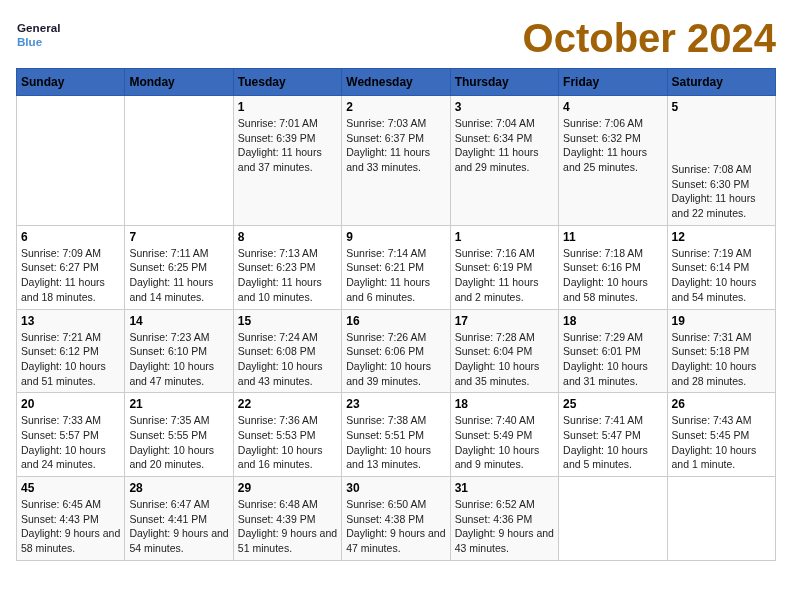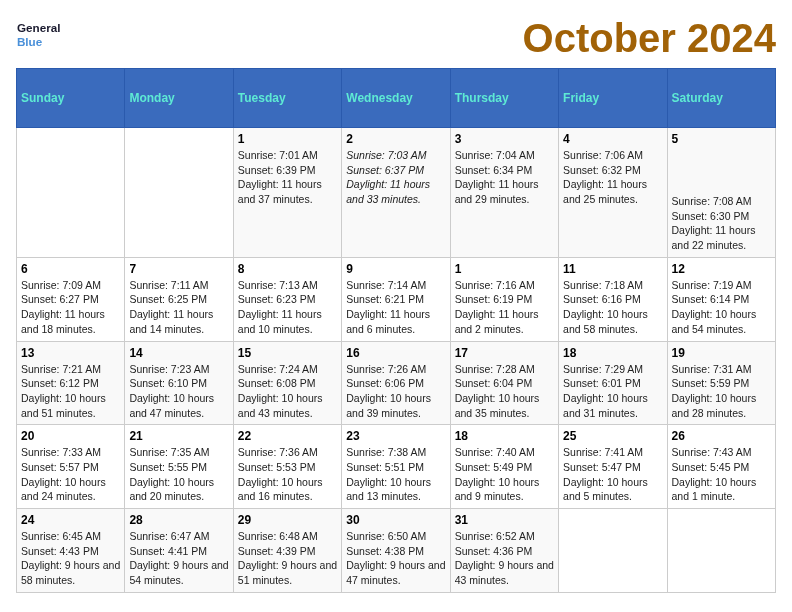--- a/index.html
+++ b/index.html
@@ -41,24 +41,24 @@
     }
     table {
       width: 100%;
       border-collapse: collapse;
       font-size: 11px;
     }
     thead tr {
       background-color: #3a6bbd;
     }
     thead th {
-      color: #5eead4;
+      color: #000000;
       font-weight: bold;
       font-size: 12px;
-      padding: 22px 4px;
+      padding: 6px 4px;
       text-align: left;
       border: 1px solid #2a5aad;
     }
     tbody tr {
       vertical-align: top;
     }
     tbody td {
       border: 1px solid #ccc;
       padding: 4px;
       min-height: 80px;
@@ -116,21 +116,21 @@
         <td class="empty-cell"></td>
         <td class="empty-cell"></td>
         <td>
           <span class="day-num">1</span>
           <div class="day-info" style="white-space: pre-line;">Sunrise: 7:01 AM
 Sunset: 6:39 PM
 Daylight: 11 hours and 37 minutes.</div>
         </td>
         <td>
           <span class="day-num">2</span>
-          <div class="day-info" style="white-space: pre-line; font-style: italic;">Sunrise: 7:03 AM
+          <div class="day-info" style="white-space: pre-line;">Sunrise: 7:03 AM
 Sunset: 6:37 PM
 Daylight: 11 hours and 33 minutes.</div>
         </td>
         <td>
           <span class="day-num">3</span>
           <div class="day-info" style="white-space: pre-line;">Sunrise: 7:04 AM
 Sunset: 6:34 PM
 Daylight: 11 hours and 29 minutes.</div>
         </td>
         <td>
@@ -223,21 +223,21 @@
         </td>
         <td>
           <span class="day-num">18</span>
           <div class="day-info" style="white-space: pre-line;">Sunrise: 7:29 AM
 Sunset: 6:01 PM
 Daylight: 10 hours and 31 minutes.</div>
         </td>
         <td>
           <span class="day-num">19</span>
           <div class="day-info" style="white-space: pre-line;">Sunrise: 7:31 AM
-Sunset: 5:59 PM
+Sunset: 5:18 PM
 Daylight: 10 hours and 28 minutes.</div>
         </td>
       </tr>
       <tr>
         <td>
           <span class="day-num">20</span>
           <div class="day-info" style="white-space: pre-line;">Sunrise: 7:33 AM
 Sunset: 5:57 PM
 Daylight: 10 hours and 24 minutes.</div>
         </td>
@@ -273,21 +273,21 @@
         </td>
         <td>
           <span class="day-num">26</span>
           <div class="day-info" style="white-space: pre-line;">Sunrise: 7:43 AM
 Sunset: 5:45 PM
 Daylight: 10 hours and 1 minute.</div>
         </td>
       </tr>
       <tr>
         <td>
-          <span class="day-num">24</span>
+          <span class="day-num">45</span>
           <div class="day-info" style="white-space: pre-line;">Sunrise: 6:45 AM
 Sunset: 4:43 PM
 Daylight: 9 hours and 58 minutes.</div>
         </td>
         <td>
           <span class="day-num">28</span>
           <div class="day-info" style="white-space: pre-line;">Sunrise: 6:47 AM
 Sunset: 4:41 PM
 Daylight: 9 hours and 54 minutes.</div>
         </td>

